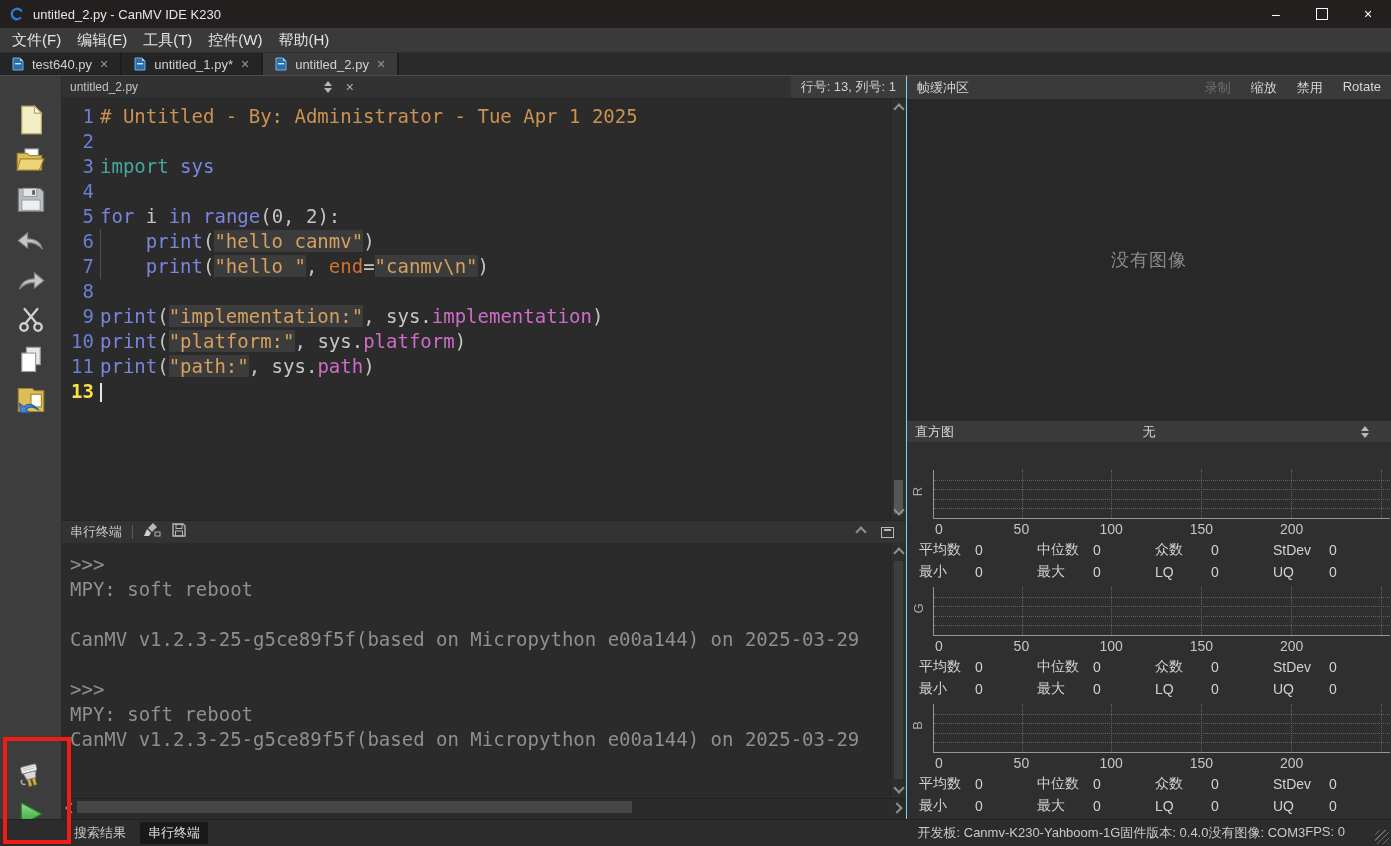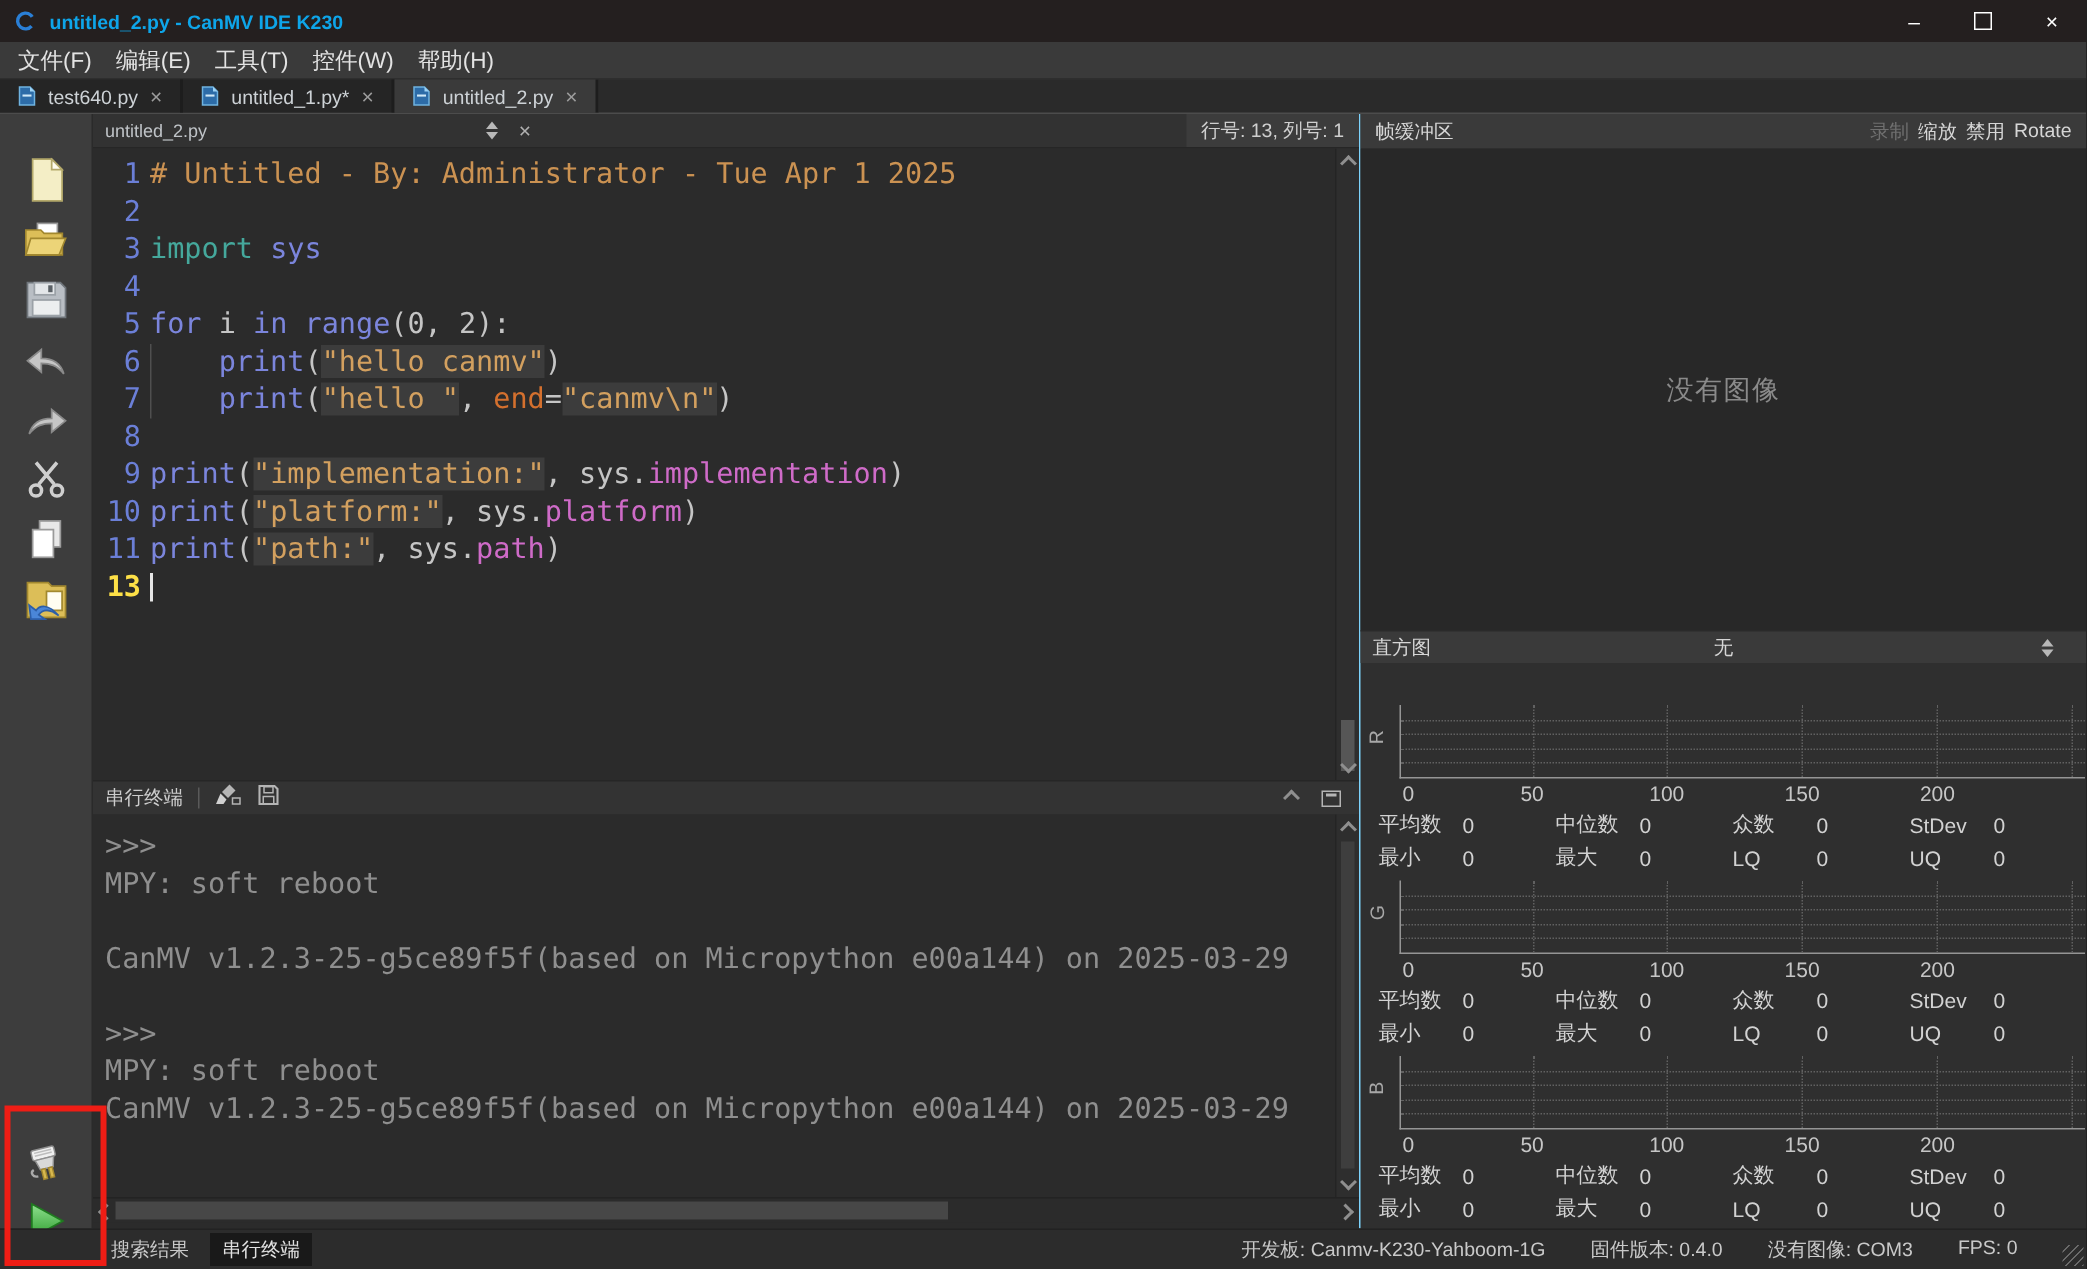--- a/index.html
+++ b/index.html
@@ -2,21 +2,21 @@
 <html><head>
 <meta charset="utf-8">
 <style>
   html,body{margin:0;padding:0;background:#1a1a1a;}
   .app{position:relative;width:1391px;height:846px;background:#2b2b2b;overflow:hidden;
        font-family:"Liberation Sans",sans-serif;color:#d0d0d0;-webkit-font-smoothing:antialiased;}
 
   
   .titlebar{position:absolute;top:0;left:0;right:0;height:28px;background:#241f1f;display:flex;align-items:center;}
   .logo{width:14px;height:14px;margin:0 9px 0 10px;}
-  .win-title{font-size:13px;color:#0ea5e9;font-weight:bold;}
+  .win-title{font-size:13px;color:#e5e5e5;}
   .win-controls{margin-left:auto;display:flex;height:100%;}
   .win-btn{width:46px;height:100%;display:flex;align-items:center;justify-content:center;color:#fff;font-size:14px;}
   .max-box{width:10px;height:10px;border:1px solid #fff;}
 
   
   .menubar{position:absolute;top:28px;left:0;right:0;height:25px;background:#3a3a3a;display:flex;align-items:center;gap:16px;padding-left:12px;border-bottom:1px solid #2e2e2e;box-sizing:border-box;}
   .menu-item{font-size:15px;color:#e3e3e3;}
 
   
   .tabbar{position:absolute;top:53px;left:0;right:0;height:23px;background:#2a2a2a;display:flex;align-items:stretch;border-bottom:1px solid #4c4c4c;box-sizing:border-box;}
@@ -78,21 +78,21 @@
   .term-header-right{margin-left:auto;display:flex;align-items:center;gap:16px;padding-right:4px;}
   .dock-icon{width:11px;height:9px;border:1px solid #b5b5b5;position:relative;}
   .dock-icon::before{content:"";position:absolute;top:1px;left:2px;right:2px;height:2px;background:#b5b5b5;}
   .term-body{position:absolute;top:467px;left:0;width:828px;height:255px;overflow:hidden;padding:9px 0 0 8px;box-sizing:border-box;background:#2b2b2b;}
   .term-line{font-family:"DejaVu Sans Mono",monospace;font-size:19px;line-height:25px;color:#8f8f8f;white-space:pre;}
 
   
   .right-panel{position:absolute;left:906px;top:76px;width:485px;height:743px;background:#2f2f2f;border-left:1px solid #7dd3fc;box-sizing:border-box;}
   .rp-header{position:absolute;top:0;left:0;right:0;height:23px;background:#3a3a3a;display:flex;align-items:center;padding:0 10px;box-sizing:border-box;font-size:13px;}
   .rp-title{color:#d6d6d6;}
-  .rp-actions{margin-left:auto;display:flex;gap:6px;}
+  .rp-actions{margin-left:auto;display:flex;gap:20px;}
   .rp-action{color:#d6d6d6;font-size:13px;}
   .rp-action.disabled{color:#6f6f6f;}
   .fb-area{position:absolute;top:23px;left:0;right:0;height:321px;background:#282828;display:flex;align-items:center;justify-content:center;}
   .fb-placeholder{font-size:18px;color:#8a8a8a;letter-spacing:1px;}
   .hist-header{position:absolute;top:344px;left:0;right:0;height:22px;background:#3a3a3a;border-top:1px solid #2a2a2a;display:flex;align-items:center;padding:0 8px;box-sizing:border-box;font-size:13px;}
   .hist-title{color:#d6d6d6;}
   .hist-mode{position:absolute;left:50%;transform:translateX(-50%);color:#d6d6d6;}
   .hist-sort{margin-left:auto;}
   .hist-sub{position:absolute;top:366px;left:0;right:0;height:24px;display:flex;align-items:center;justify-content:center;font-size:13px;color:#aab0b6;}
   .channels{position:absolute;top:390px;left:0;right:0;bottom:0;}
@@ -105,21 +105,21 @@
   .ticks{position:relative;margin-left:26px;height:19px;font-size:14px;color:#c6c6c6;}
   .tick{position:absolute;top:1px;}
   .stats{display:grid;grid-template-columns:repeat(4,1fr);padding-left:12px;row-gap:1px;}
   .stat{display:flex;align-items:center;height:21px;font-size:14px;color:#d2d2d2;}
   .stat .sk{display:inline-block;min-width:56px;}
 
   
   .statusbar{position:absolute;top:819px;left:0;right:0;height:27px;background:#2c2c2c;border-top:1px solid #222;display:flex;align-items:center;box-sizing:border-box;padding-left:66px;font-size:13px;color:#c9c9c9;}
   .status-tab{padding:2px 8px;margin-right:6px;}
   .status-tab.active{background:#191919;color:#e0e0e0;}
-  .status-right{margin-left:auto;display:flex;gap:30px;padding-right:46px;}
+  .status-right{margin-left:auto;display:flex;padding-right:46px;}
   .grip{position:absolute;right:2px;bottom:2px;width:14px;height:14px;
         background:repeating-linear-gradient(135deg,transparent 0 3px,#6a6a6a 3px 4px);}
 </style>
 </head>
 <body>
 
 <div class="app">
 
   <div class="titlebar">
     <svg class="logo" viewBox="0 0 16 16">

